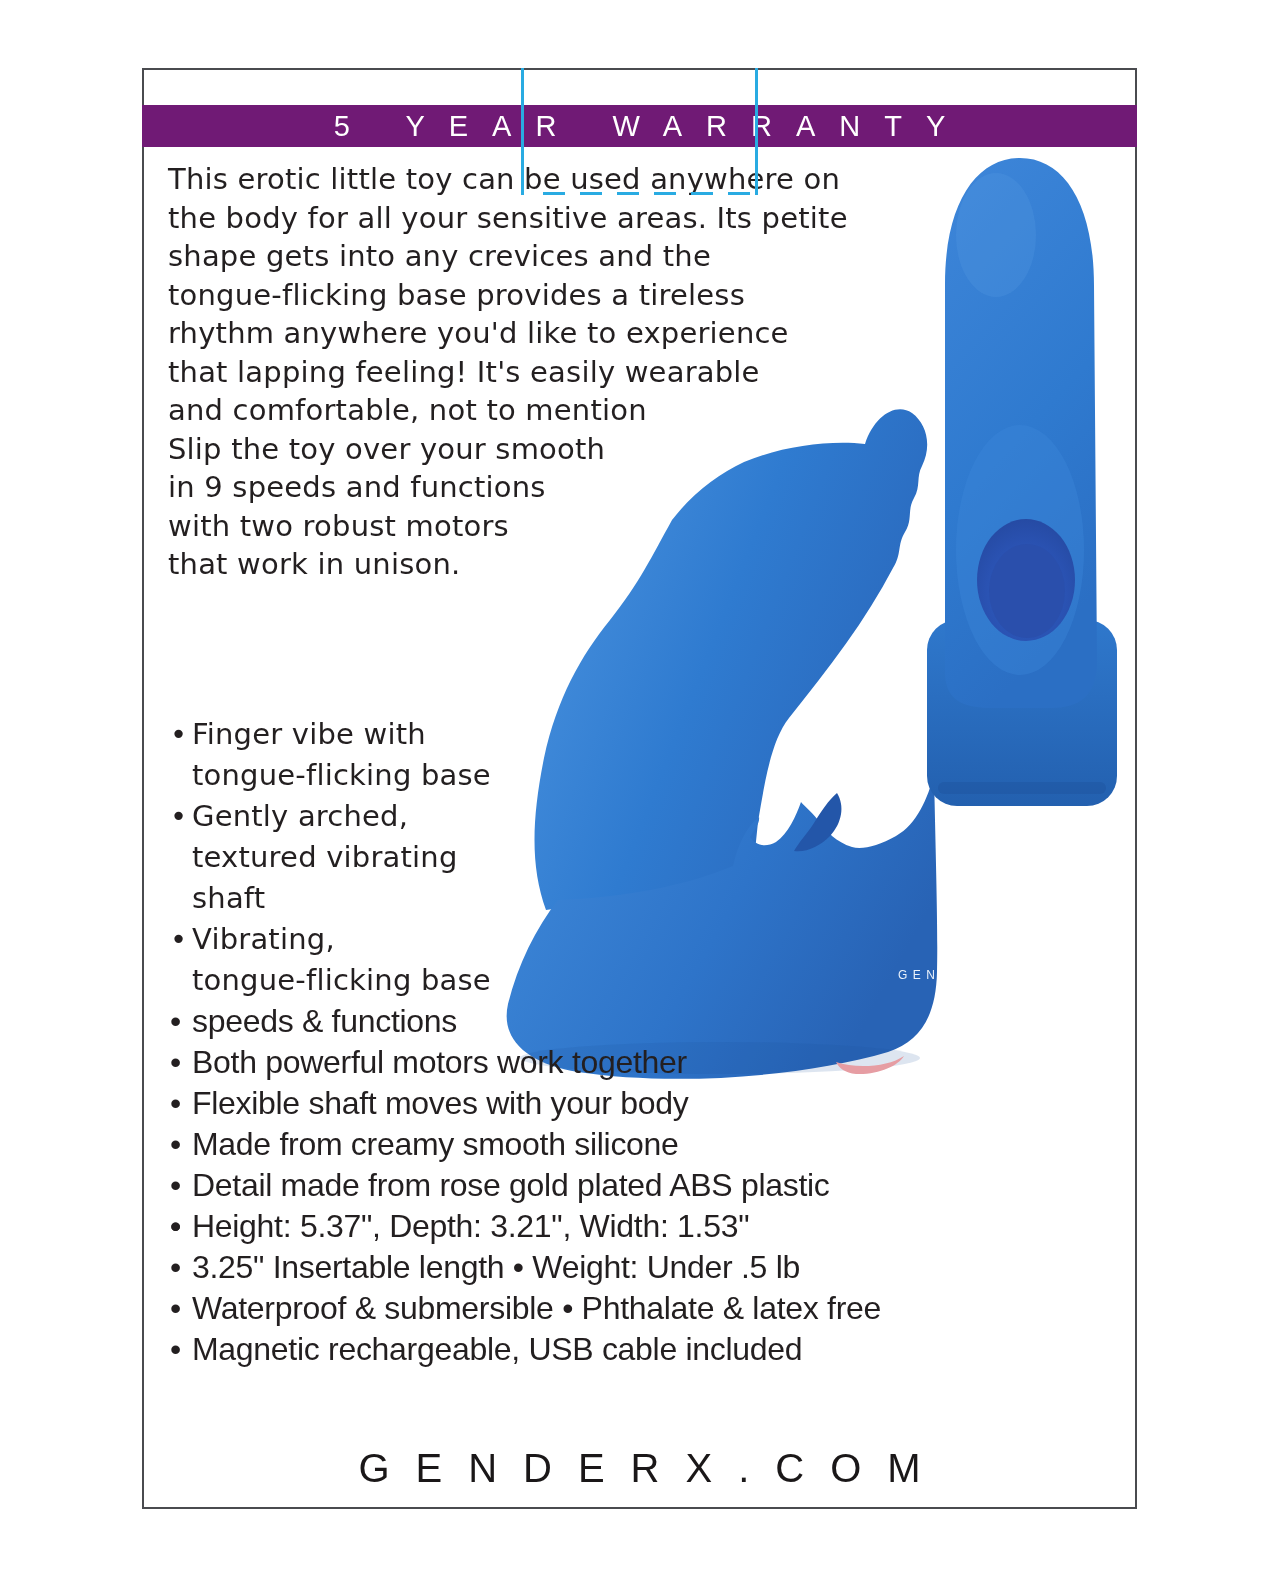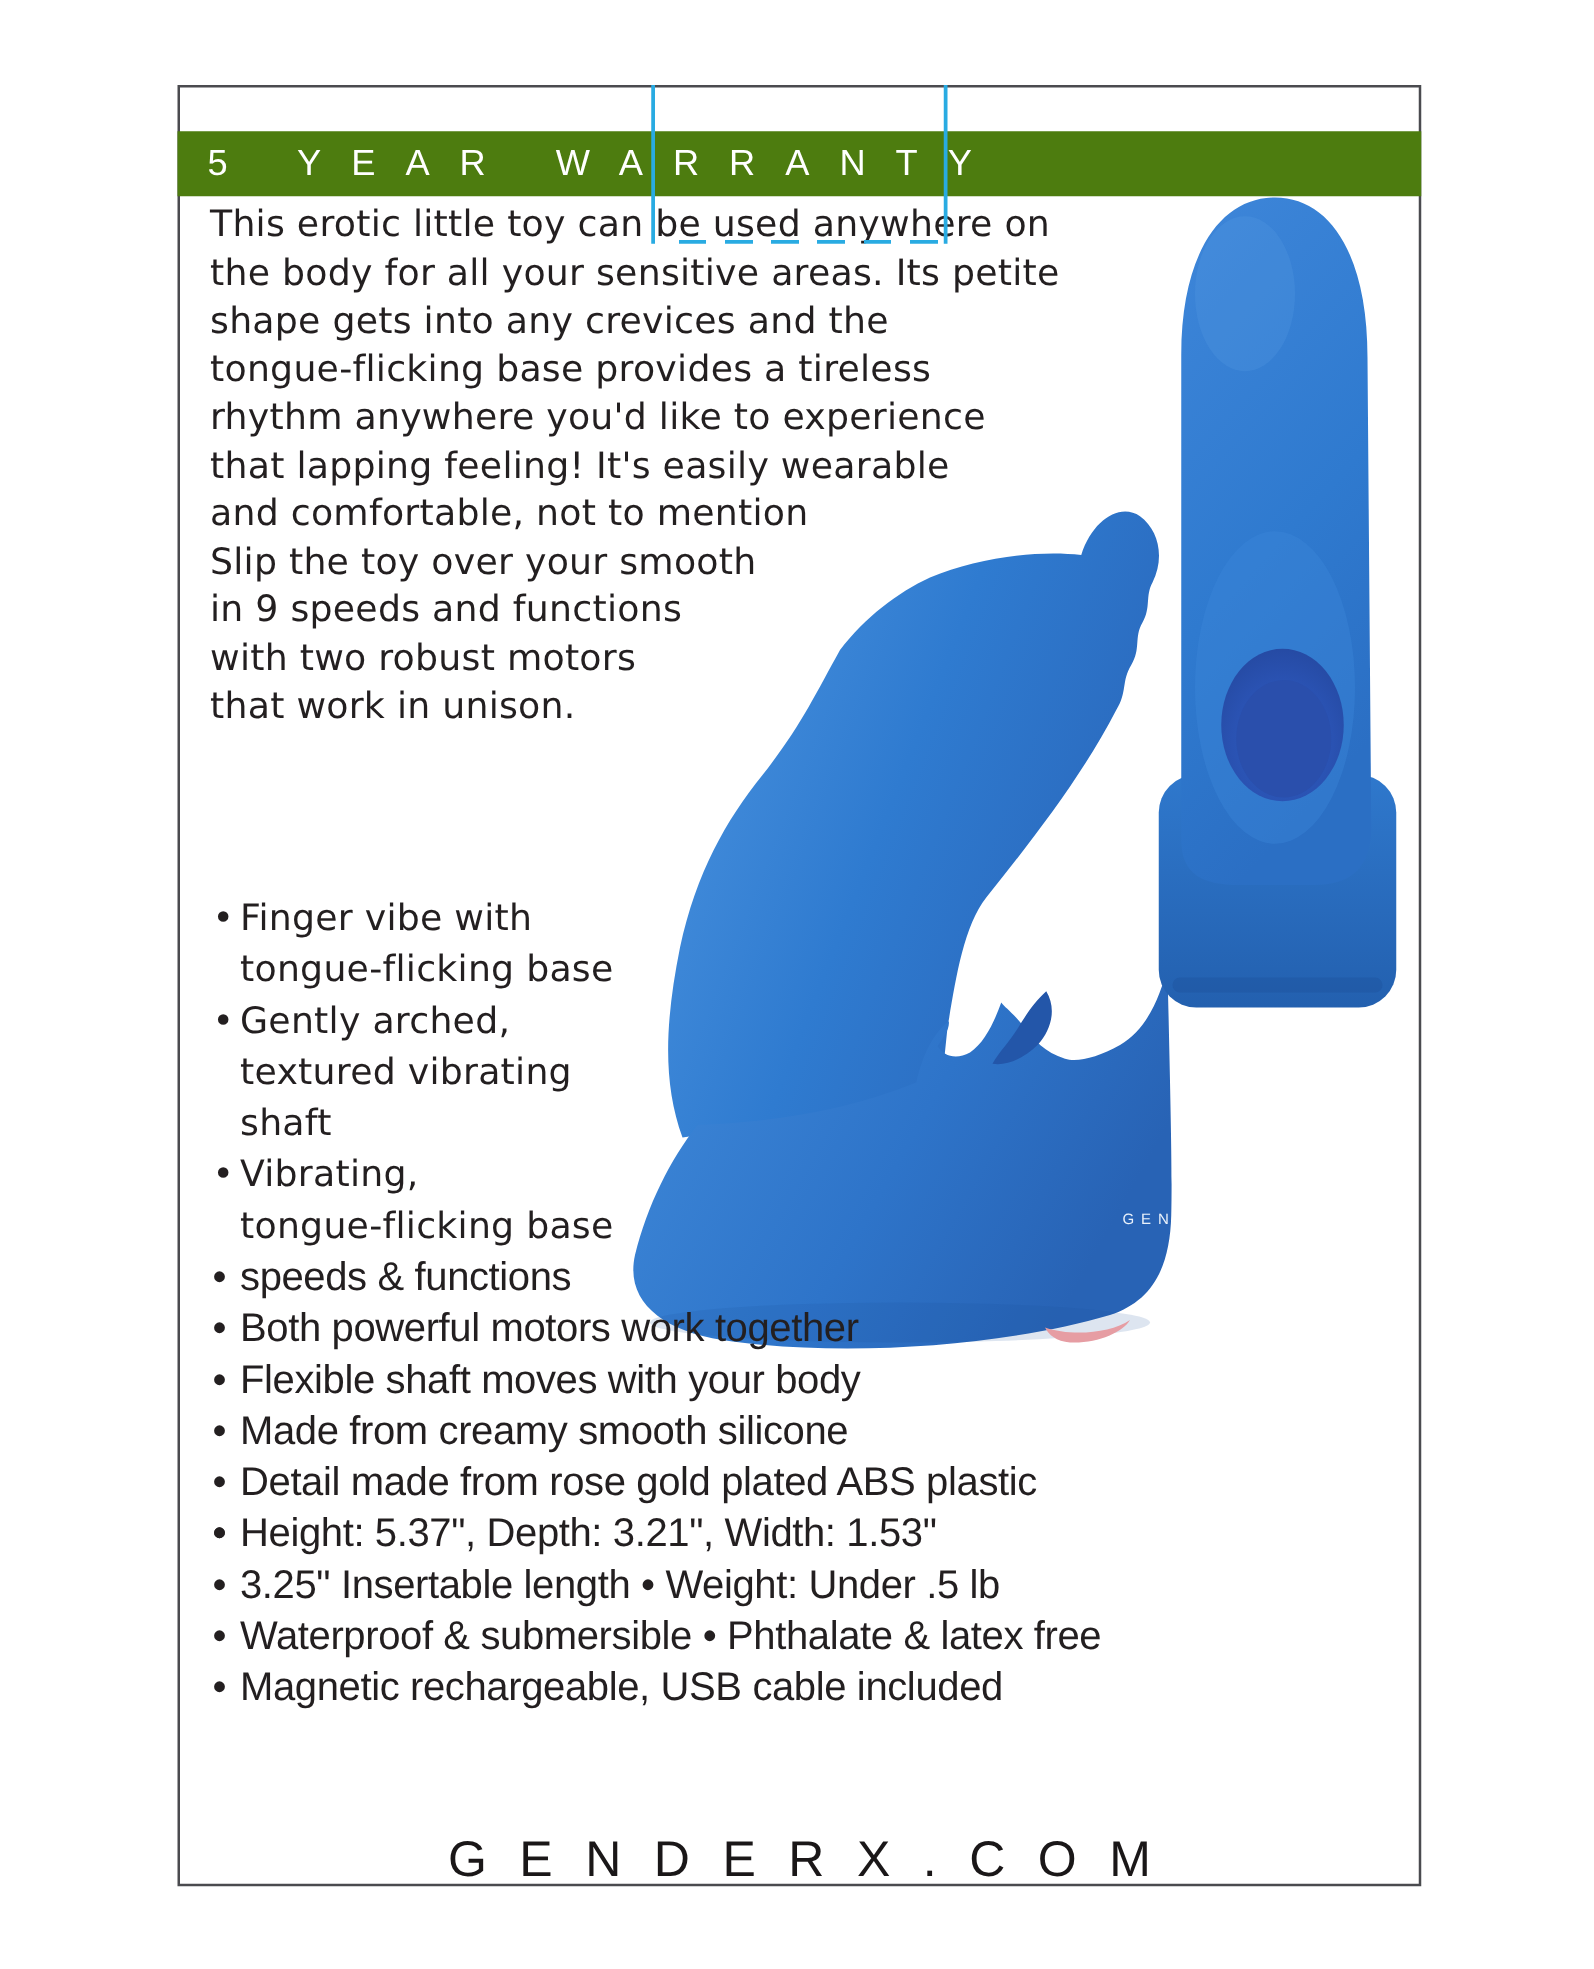--- a/index.html
+++ b/index.html
@@ -1,33 +1,33 @@
 <!DOCTYPE html>
 <html><head>
 <meta charset="utf-8">
 <style>
   html,body{margin:0;padding:0;background:#ffffff;}
   .canvas{position:relative;width:1275px;height:1575px;background:#ffffff;overflow:hidden;
           font-family:"DejaVu Sans",sans-serif;color:#231f20;}
   .page-border{position:absolute;left:142px;top:68px;width:991px;height:1437px;
                border:2px solid #4a4b4f;background:transparent;}
-  .banner{position:absolute;left:142px;top:105px;width:995px;height:52px;background:#4d7c0f;
-          display:flex;align-items:center;justify-content:flex-start;z-index:2;}
+  .banner{position:absolute;left:142px;top:105px;width:995px;height:42px;background:#701a75;
+          display:flex;align-items:center;justify-content:center;z-index:2;}
   .banner-text{color:#ffffff;font-family:"Liberation Sans",sans-serif;font-size:29px;
                letter-spacing:24px;text-indent:24px;white-space:nowrap;}
   .description{position:absolute;left:168px;top:160px;z-index:3;}
   .dline{font-size:29px;line-height:38.5px;letter-spacing:0.2px;white-space:nowrap;}
   .features{position:absolute;left:168px;top:714px;z-index:3;}
   .frow{position:relative;padding-left:24px;line-height:41px;white-space:nowrap;}
   .frow .bdot{position:absolute;left:2px;}
   .frow.reg{font-family:"DejaVu Sans",sans-serif;font-size:29px;letter-spacing:0.2px;}
   .frow.cond{font-family:"Liberation Sans",sans-serif;font-size:32px;letter-spacing:-0.3px;}
   .website{position:absolute;left:142px;top:1446px;width:995px;text-align:center;z-index:3;
            font-family:"Liberation Sans",sans-serif;font-size:40px;letter-spacing:26px;
-           text-indent:26px;white-space:nowrap;color:#1a1718;margin-top:20px;}
+           text-indent:26px;white-space:nowrap;color:#1a1718;}
   .product-svg{position:absolute;z-index:1;}
   .left-product{left:500px;top:398px;}
   .right-product{left:918px;top:150px;}
   .guide-v{position:absolute;top:68px;width:3px;height:127px;background:#29abe2;z-index:4;}
   .guide-v.one{left:521px;}
   .guide-v.two{left:755px;}
   .guide-dash{position:absolute;left:543px;top:192px;width:215px;height:3px;z-index:4;
               background:repeating-linear-gradient(90deg,#29abe2 0 22px,transparent 22px 37px);}
 </style>
 </head>

